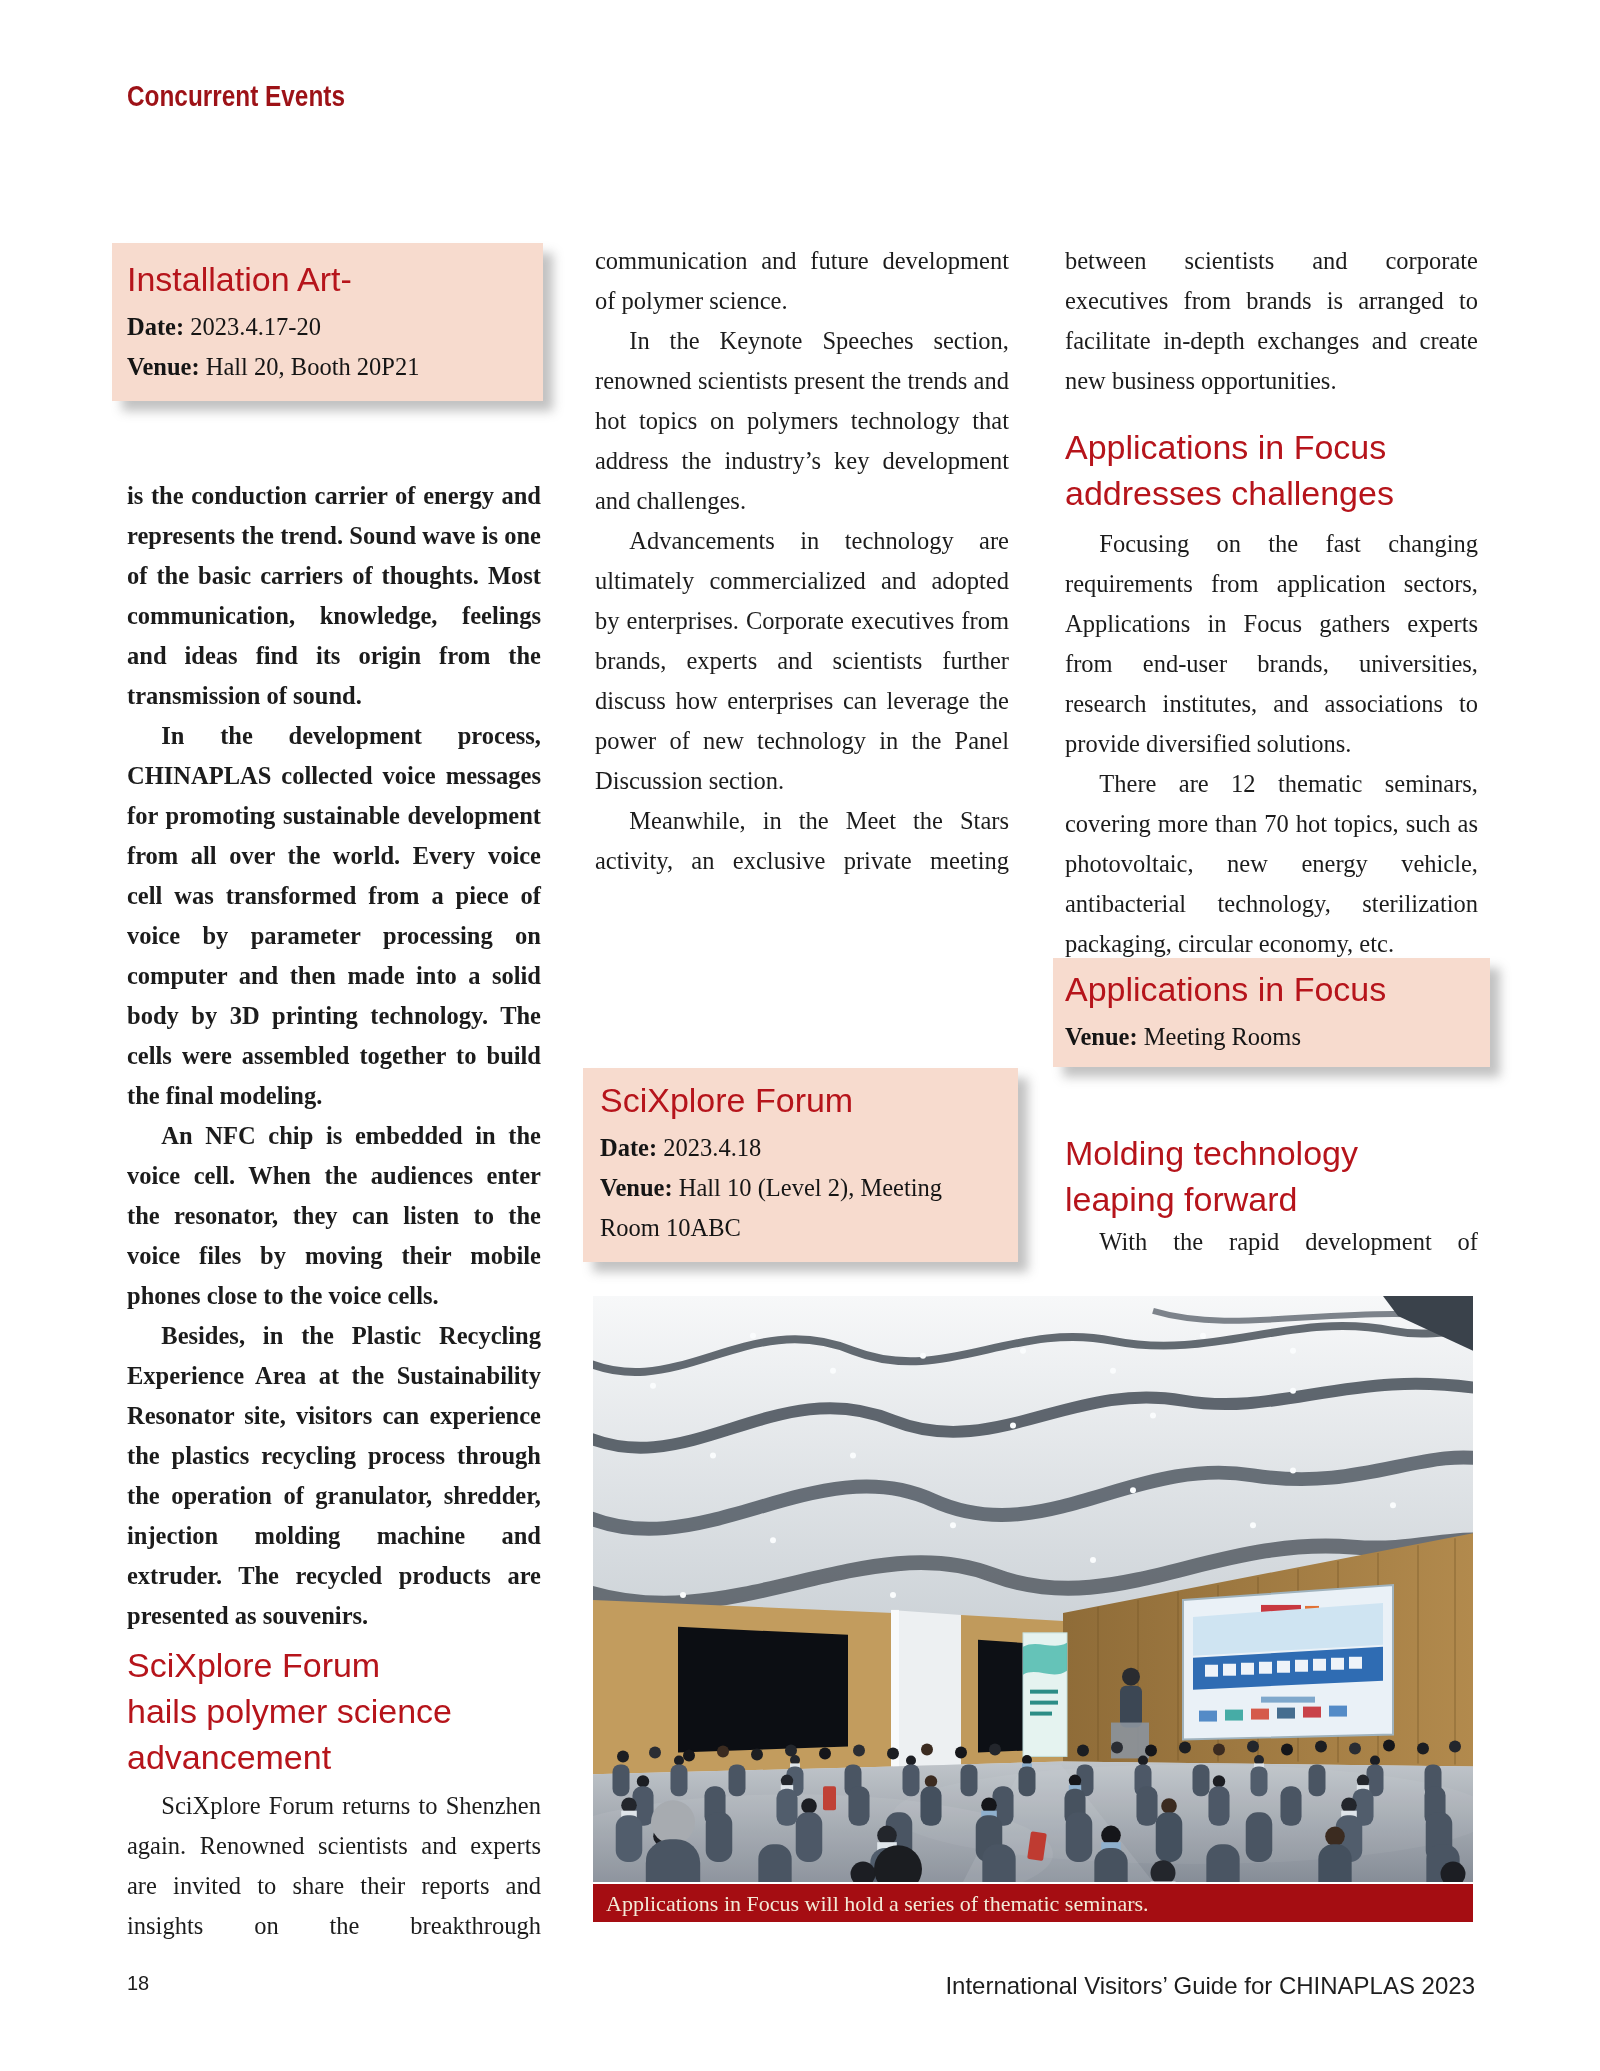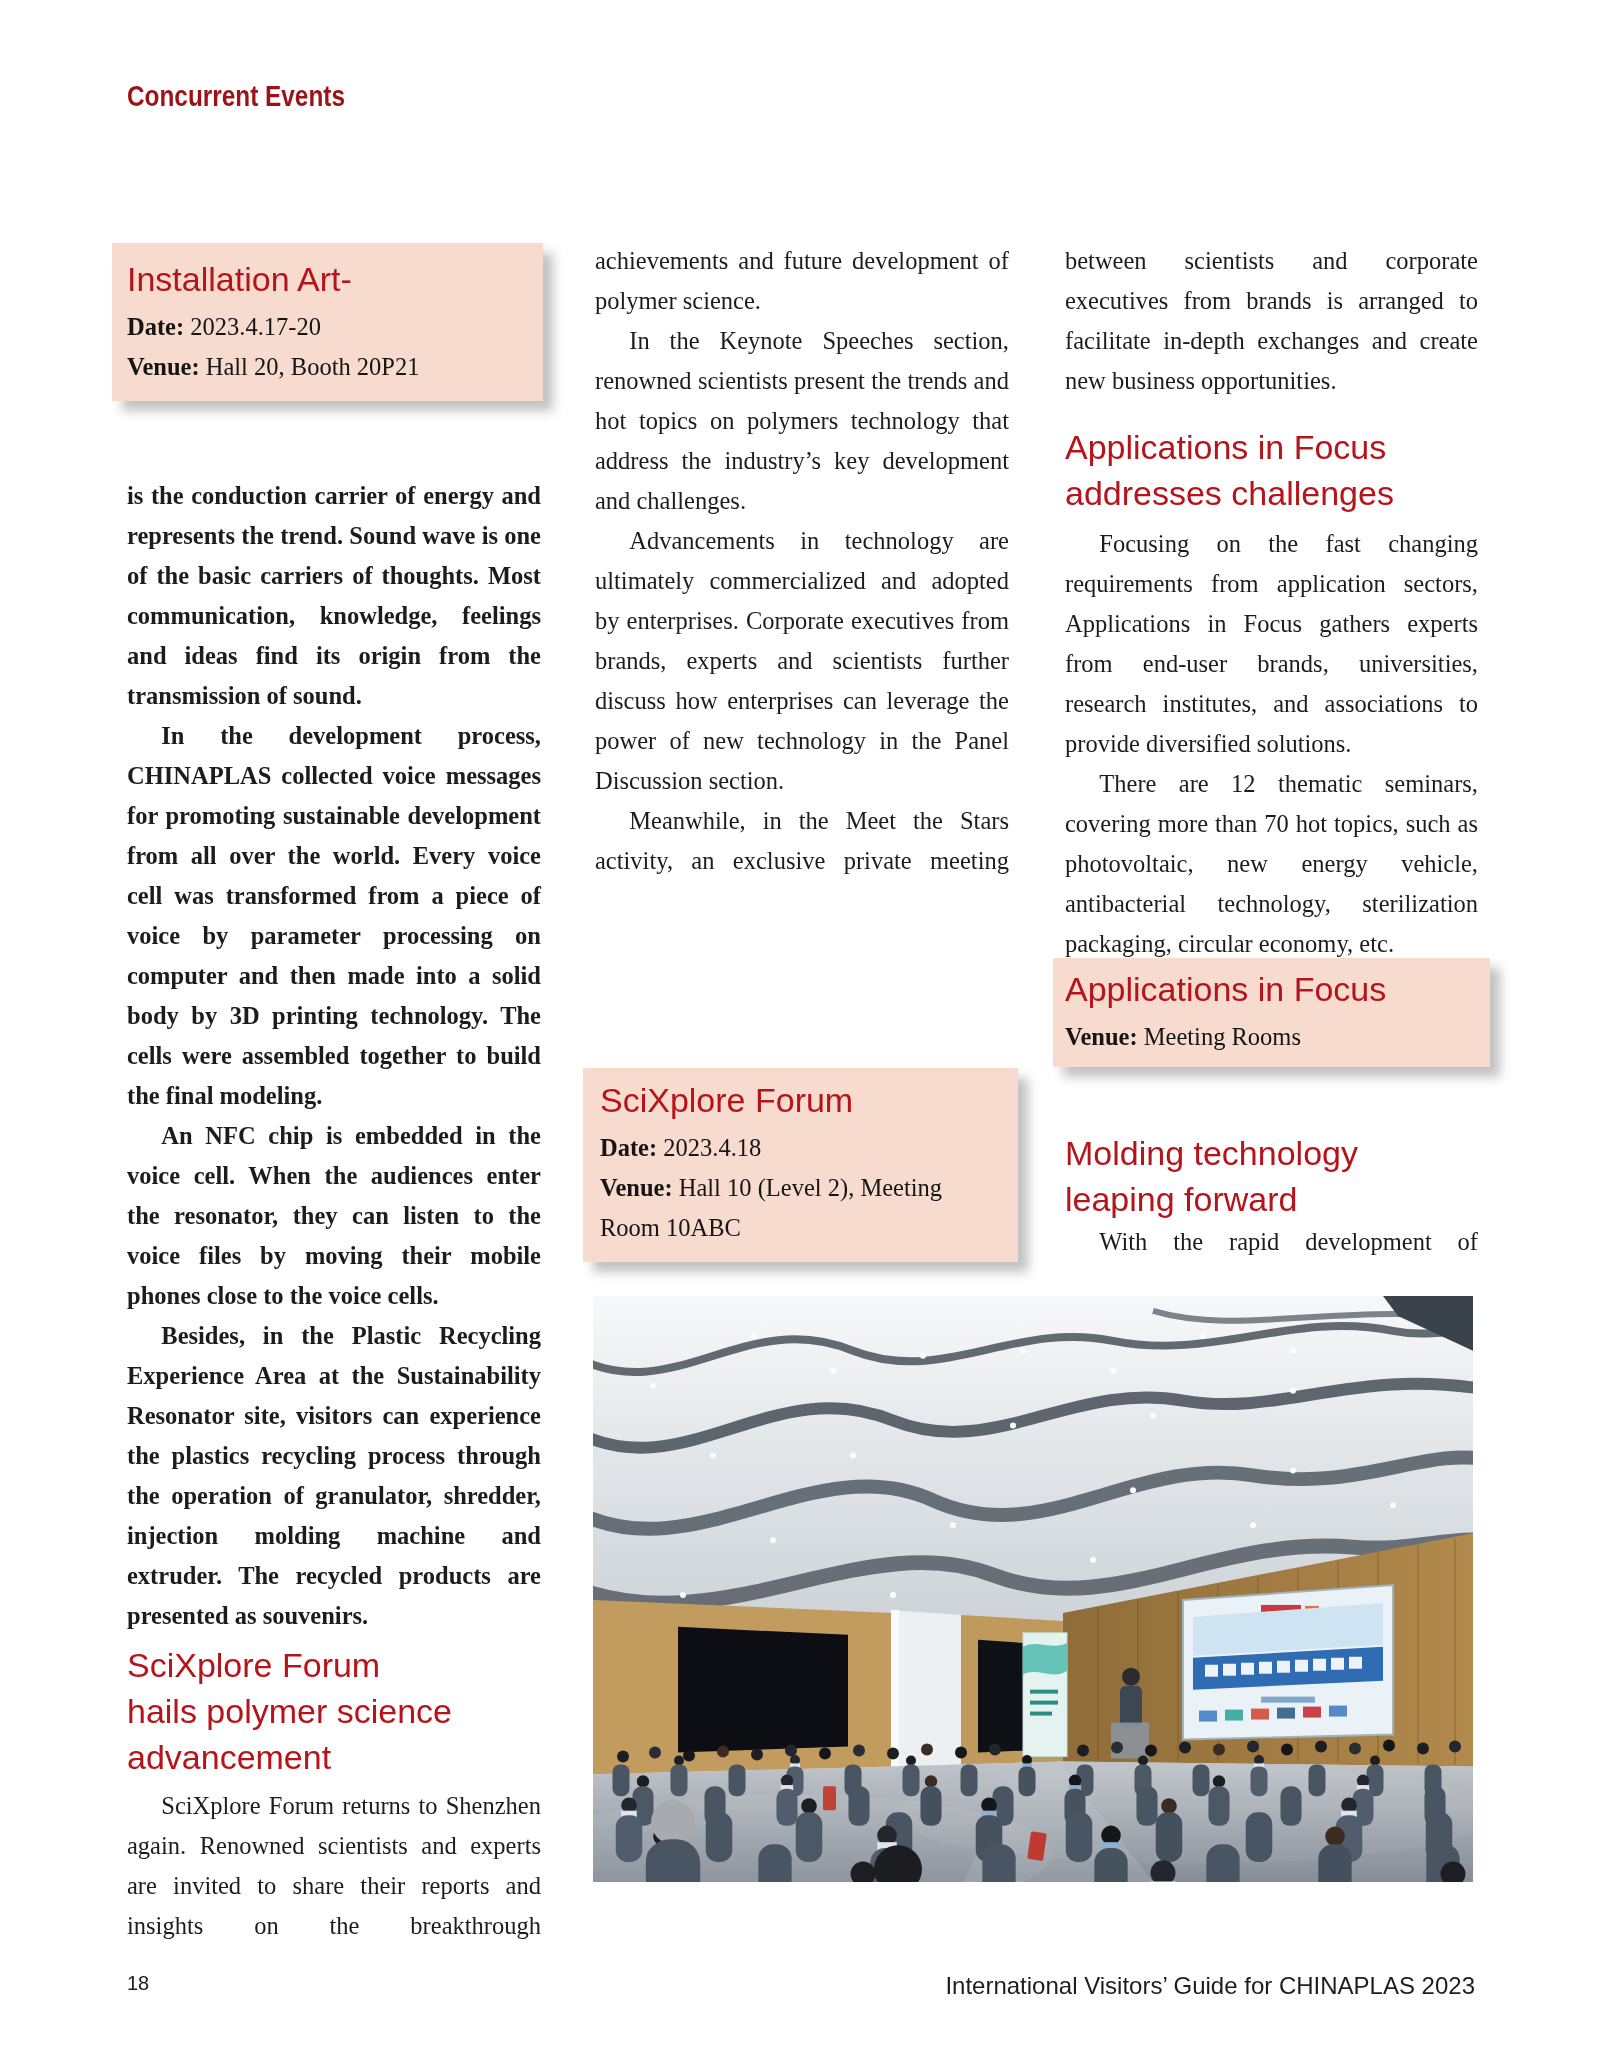--- a/index.html
+++ b/index.html
@@ -69,21 +69,21 @@
     <span class="tline">SciXplore Forum</span>
     <span class="tline">hails polymer science</span>
     <span class="tline">advancement</span>
   </div>
 
   <div class="flow" style="left:127px;top:1786px;width:414px;">
     <p class="ind jlast">SciXplore Forum returns to Shenzhen again. Renowned scientists and experts are invited to share their reports and insights on the breakthrough</p>
   </div>
 
   <div class="flow" style="left:595px;top:241px;width:414px;">
-    <p>achievements and future development of polymer science.</p>
+    <p>communication and future development of polymer science.</p>
     <p class="ind">In the Keynote Speeches section, renowned scientists present the trends and hot topics on polymers technology that address the industry’s key development and challenges.</p>
     <p class="ind">Advancements in technology are ultimately commercialized and adopted by enterprises. Corporate executives from brands, experts and scientists further discuss how enterprises can leverage the power of new technology in the Panel Discussion section.</p>
     <p class="ind jlast">Meanwhile, in the Meet the Stars activity, an exclusive private meeting</p>
   </div>
 
   <div class="infobox box2">
     <div class="box-title">SciXplore Forum</div>
     <div class="meta"><b>Date:</b> <span>2023.4.18</span></div>
     <div class="meta"><b>Venue:</b> <span>Hall 10 (Level 2), Meeting Room 10ABC</span></div>
   </div>
@@ -339,17 +339,18 @@
           <use href="#p1" transform="translate(860 590) scale(1.25)"></use>
       </g>
 
       <circle cx="80" cy="528" r="22" fill="#a7abb0"></circle>
       <use href="#p3" transform="translate(80 545) scale(1.6)"></use>
       <circle cx="305" cy="575" r="24" fill="#1b1d21"></circle>
       <use href="#p3" transform="translate(305 595) scale(1.8)"></use>
     </svg>
   </div>
 
+  <div class="caption">Applications in Focus will hold a series of thematic seminars.</div>
 
   <div class="pagenum">18</div>
   <div class="footer-right">International Visitors’ Guide for CHINAPLAS 2023</div>
 
 </div>
 
 </body></html>

